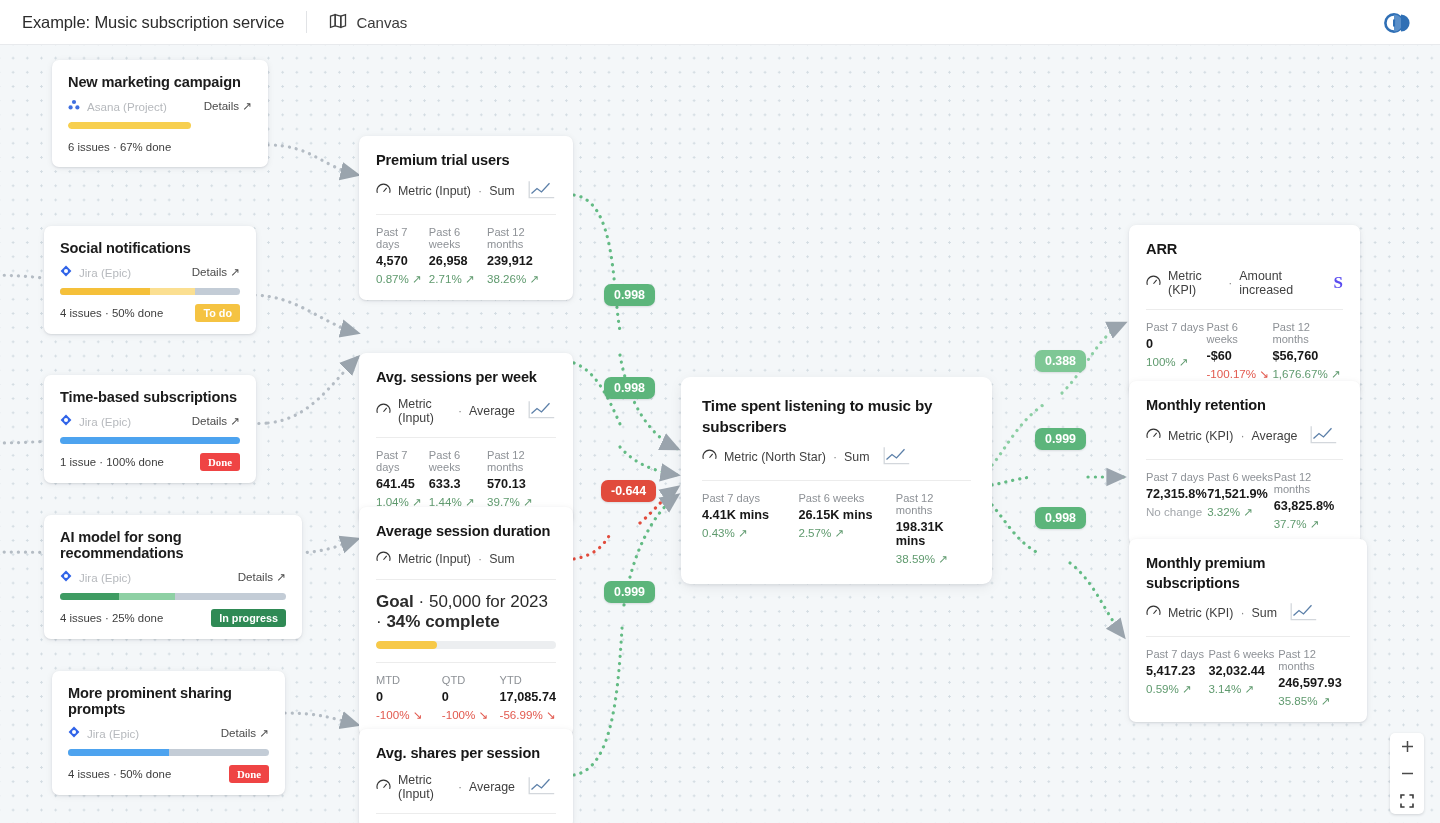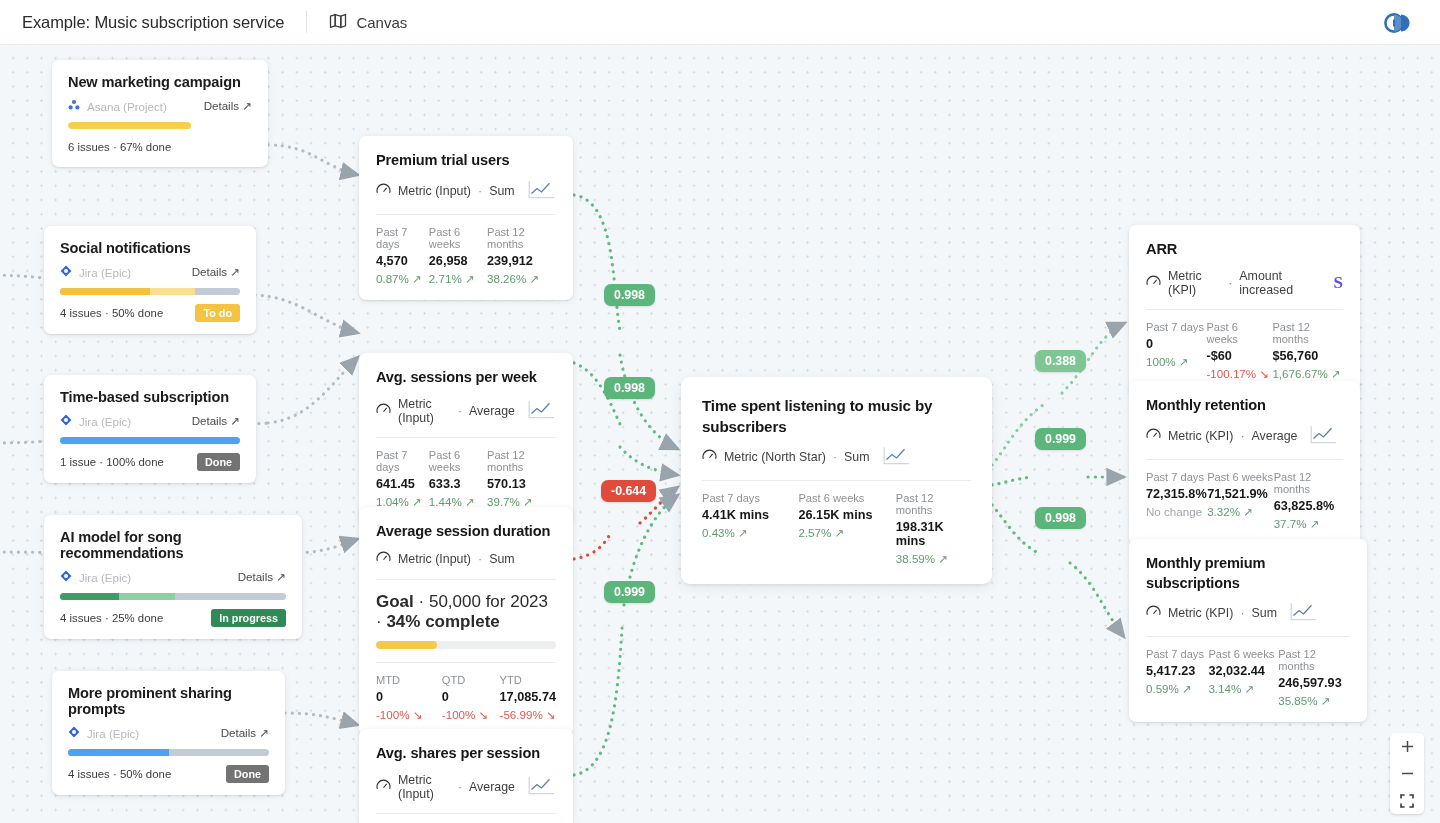--- a/index.html
+++ b/index.html
@@ -47,21 +47,21 @@
   .pcard .ptitle { font-size: 14.6px; font-weight: bold; color: #1c1c1c; letter-spacing: -0.15px; }
   .pcard .prow { display: flex; align-items: center; margin-top: 9px; }
   .pcard .src { display: flex; align-items: center; gap: 7px; font-size: 11.6px; color: #b6b9bd; }
   .pcard .details { margin-left: auto; font-size: 11.6px; color: #4a4a4a; }
   .pbar { margin-top: 9px; height: 7px; border-radius: 4px; background: #c3ccd6; display: flex; overflow: hidden; }
   .pbar i { display: block; height: 100%; }
   .pcard .pfoot { display: flex; align-items: center; margin-top: 9px; min-height: 17px; }
   .pcard .pstat { font-size: 11.4px; color: #3d3d3d; }
   .badge { margin-left: auto; font-size: 10.8px; font-weight: bold; color: #fff; border-radius: 3px; padding: 3px 8px; }
   .badge.todo { background: #f5c342; }
-  .badge.done { background: #737373; }
+  .badge.done { background: #ef4444; font-family: Liberation Serif, serif; }
   .badge.prog { background: #2f8a55; padding-left: 8px; }
 
   
   .mcard { padding: 15px 17px 14px 17px; }
   .mcard .mtitle { font-size: 14.6px; font-weight: bold; color: #171717; letter-spacing: -0.15px; line-height: 1.35; }
   .mcard .mmeta { display: flex; align-items: center; gap: 7px; margin-top: 9px; font-size: 12.4px; color: #3f3f3f; }
   .mcard .mmeta .dot { color: #8a8a8a; }
   .spark { margin-left: 6px; }
   .mcard hr { border: 0; border-top: 1px solid #ececec; margin: 12px 0 0 0; }
   .cols { display: flex; margin-top: 11px; }
@@ -203,21 +203,21 @@
       <i style="width:50%; background:#f5c03a"></i>
         <i style="width:25%; background:#fbdf91"></i>
     </div>
     <div class="pfoot">
       <span class="pstat">4 issues  ·  50% done</span>
       <span class="badge todo">To do</span>
     </div>
   </div>
 
   <div class="card pcard" style="left:44px; top:330px; width:212px;">
-    <div class="ptitle">Time-based subscription</div>
+    <div class="ptitle">Time-based subscriptions</div>
     <div class="prow">
       <span class="src">
         <span>
           <svg width="12" height="12" viewBox="0 0 12 12">
               <path d="M6 0.6 11.4 6 6 11.4 0.6 6z" fill="#2f63e8"></path>
               <circle cx="6" cy="6" r="2" fill="#ffffff"></circle>
             </svg>
         </span>
         <span>Jira (Epic)</span>
       </span>

